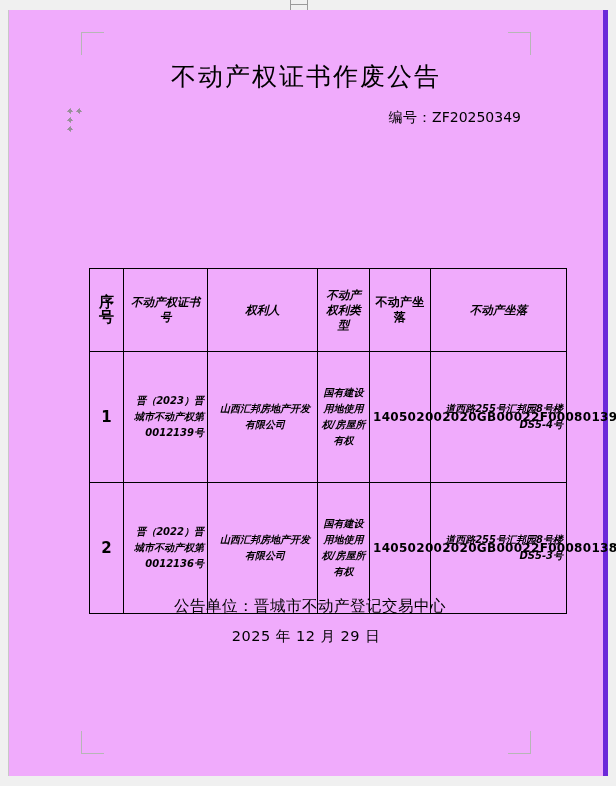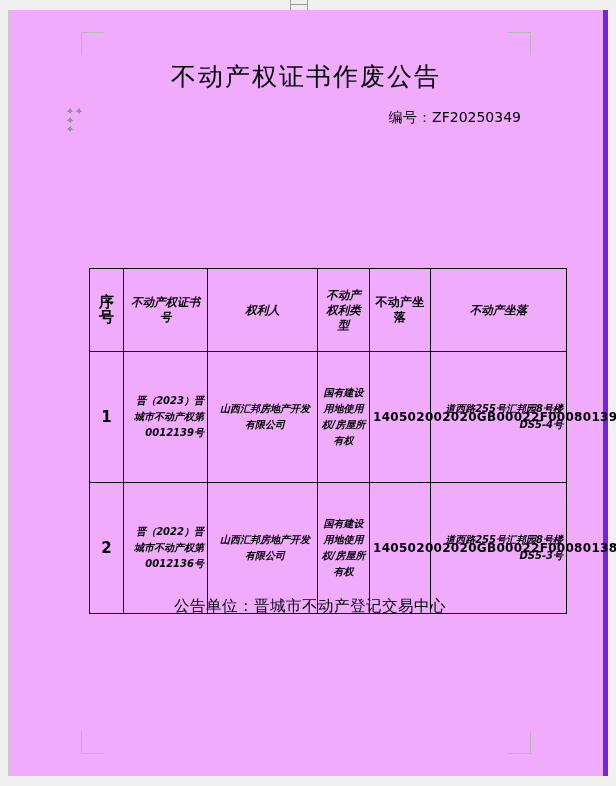--- a/index.html
+++ b/index.html
@@ -262,16 +262,17 @@
             <td class="c-type">国有建设用地使用权/房屋所有权</td>
             <td class="c-unit">140502002020GB00022F00080138</td>
             <td class="c-loc">道西路255号汇邦园8号楼DS5-3号</td>
           </tr>
         </tbody>
       </table>
     </div>
 
     <div class="footer">
       <div class="issuer">公告单位：晋城市不动产登记交易中心</div>
+      <div class="date">2025 年 12 月 29 日</div>
     </div>
 
   </div>
 </div>
 
 </body></html>

